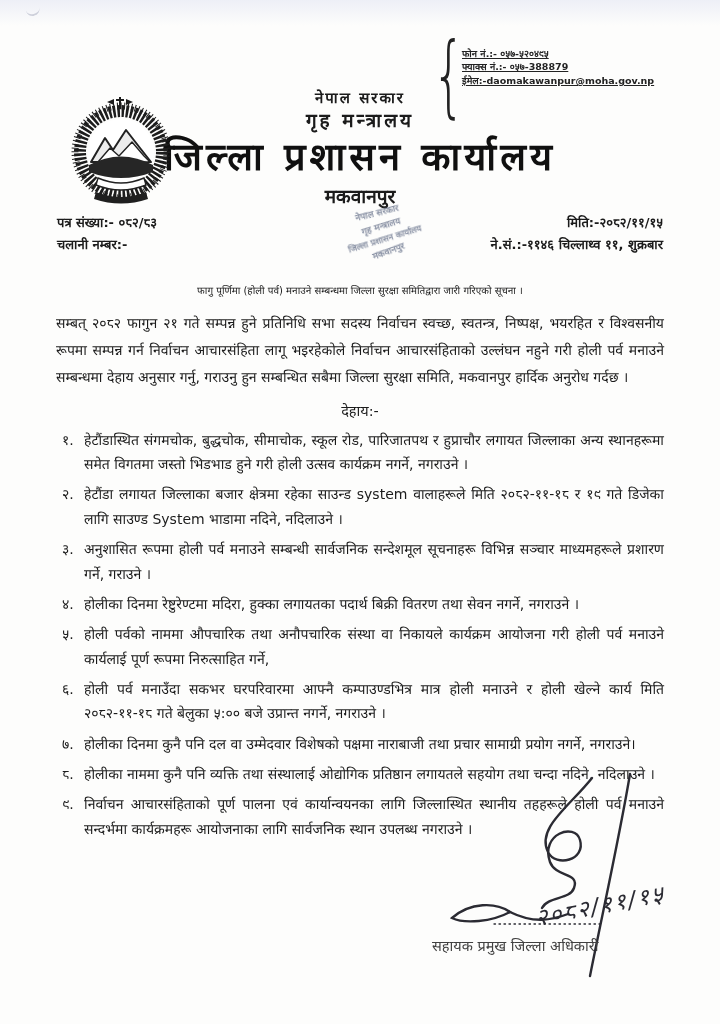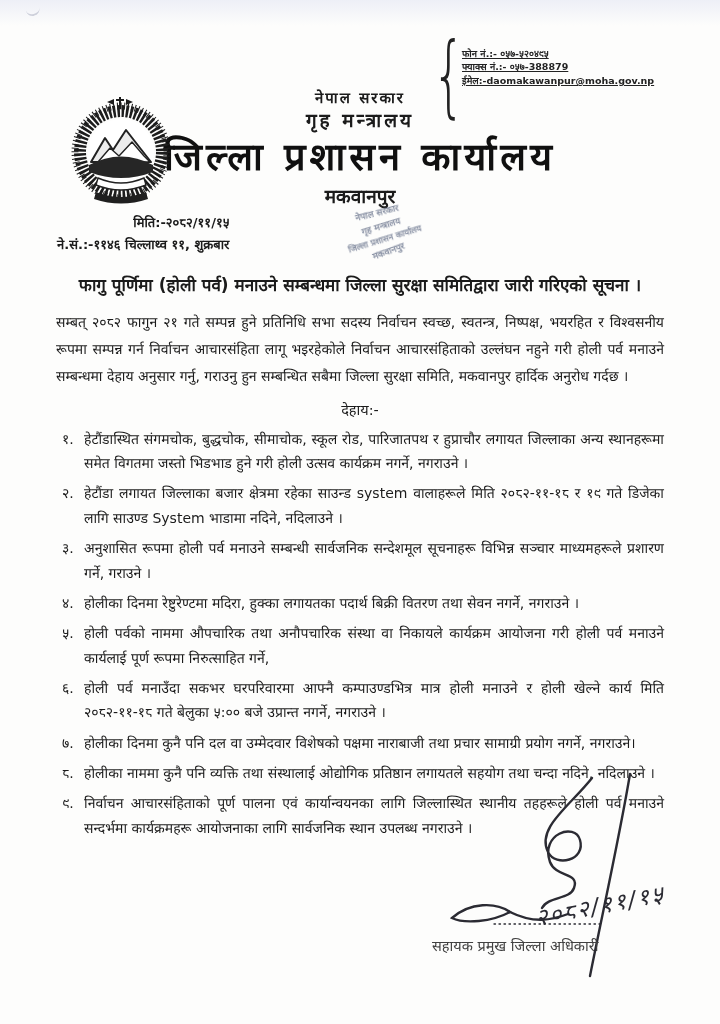--- a/index.html
+++ b/index.html
@@ -48,21 +48,21 @@
   }
   .stamp .s-line{font-size:9px;line-height:1.5;}
   .stamp .s-line:nth-child(1){transform:rotate(3deg);}
   .stamp .s-line:nth-child(3){font-size:8.5px;}
   .stamp .s-line:nth-child(4){transform:rotate(-3deg);}
   
   .meta{display:flex;justify-content:space-between;padding:4px 57px 0 57px;}
   .meta-left div, .meta-right div{font-size:13px;font-weight:bold;line-height:1.75;}
   .meta-right{text-align:right;}
   
-  .subject{margin-top:16px;text-align:center;font-size:17px;font-weight:700;}
+  .subject{margin-top:26px;text-align:center;font-size:10px;font-weight:400;}
   .intro{margin-top:13px;padding:0 56px;font-size:14px;line-height:1.92;text-align:justify;}
   .list-heading{margin-top:9px;text-align:center;font-size:14.5px;font-weight:500;}
   .list{margin-top:8px;padding:0 56px 0 62px;}
   .list-item{display:flex;margin-bottom:6px;font-size:14px;line-height:1.74;}
   .list-item .num{width:22px;flex:0 0 22px;}
   .list-item .txt{flex:1;text-align:justify;}
   
   .sig-block{position:absolute;right:16px;top:772px;width:272px;height:210px;pointer-events:none;}
   .sig-svg{position:absolute;left:0;top:0;}
   .sig-date{
@@ -120,20 +120,28 @@
   </div>
 
   <div class="stamp">
     <div class="s-line">नेपाल सरकार</div>
     <div class="s-line">गृह मन्त्रालय</div>
     <div class="s-line">जिल्ला प्रशासन कार्यालय</div>
     <div class="s-line">मकवानपुर</div>
   </div>
 
   <div class="meta">
+    <div class="meta-left">
+      <div>
+        <span>पत्र संख्या:-</span>
+        <span> </span>
+        <span>०८२/८३</span>
+      </div>
+      <div>चलानी नम्बर:-</div>
+    </div>
     <div class="meta-right">
       <div>मिति:-२०८२/११/१५</div>
       <div>ने.सं.:-११४६ चिल्लाथ्व ११, शुक्रबार</div>
     </div>
   </div>
 
   <div class="subject">फागु पूर्णिमा (होली पर्व) मनाउने सम्बन्धमा जिल्ला सुरक्षा समितिद्वारा जारी गरिएको सूचना ।</div>
 
   <div class="intro">सम्बत् २०८२ फागुन २१ गते सम्पन्न हुने प्रतिनिधि सभा सदस्य निर्वाचन स्वच्छ, स्वतन्त्र, निष्पक्ष, भयरहित र विश्वसनीय रूपमा सम्पन्न गर्न निर्वाचन आचारसंहिता लागू भइरहेकोले निर्वाचन आचारसंहिताको उल्लंघन नहुने गरी होली पर्व मनाउने सम्बन्धमा देहाय अनुसार गर्नु, गराउनु हुन सम्बन्धित सबैमा जिल्ला सुरक्षा समिति, मकवानपुर हार्दिक अनुरोध गर्दछ ।</div>
 

